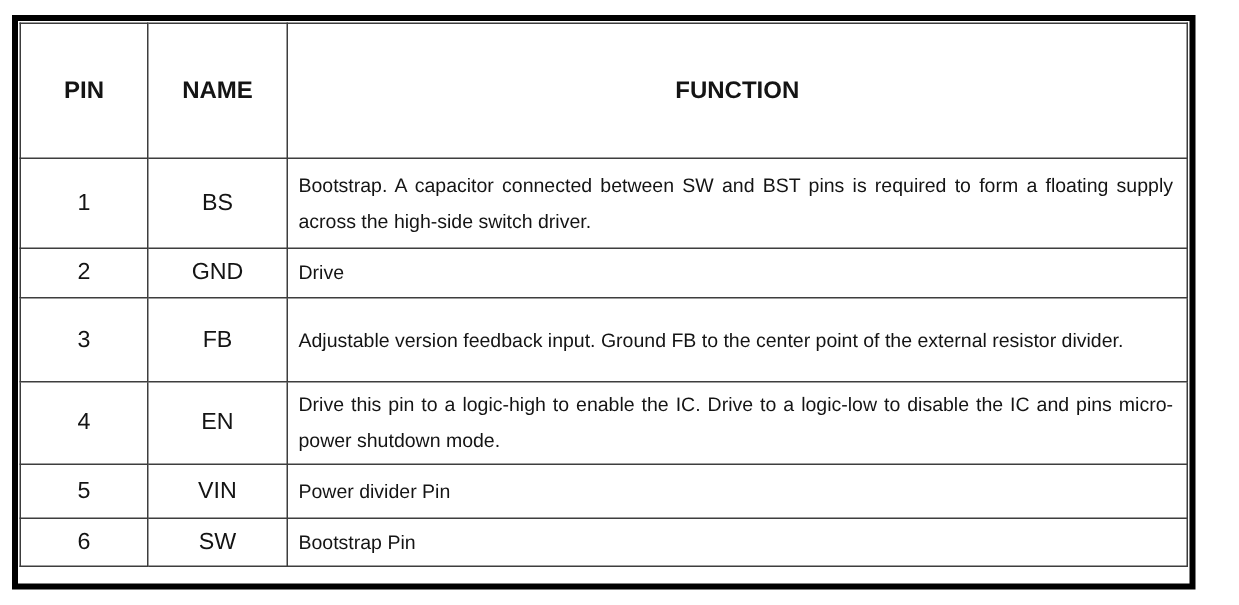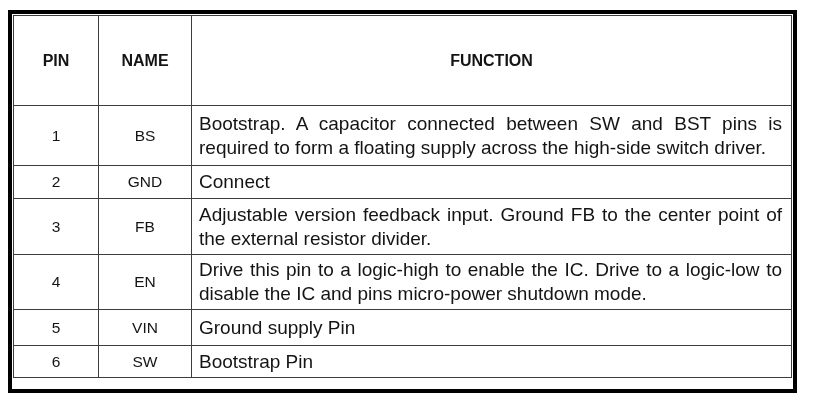--- a/index.html
+++ b/index.html
@@ -41,21 +41,21 @@
     vertical-align: middle;
     padding: 0;
   }
   td.cell-pin, td.cell-name {
     font-size: 15.5px;
     text-align: center;
     vertical-align: middle;
     padding: 0;
   }
   td.cell-fn {
-    font-size: 19px;
+    font-size: 13px;
     line-height: 24px;
     text-align: justify;
     vertical-align: middle;
     padding: 3px 9px 3px 7px;
   }
   col.c-pin  { width: 85px; }
   col.c-name { width: 93px; }
   tr.r-head { height: 90px; }
   tr.r-1 { height: 60px; }
   tr.r-2 { height: 33px; }
@@ -83,36 +83,36 @@
     </thead>
     <tbody>
       <tr class="r-1">
         <td class="cell-pin">1</td>
         <td class="cell-name">BS</td>
         <td class="cell-fn">Bootstrap. A capacitor connected between SW and BST pins is required to form a floating supply across the high-side switch driver.</td>
       </tr>
       <tr class="r-2">
         <td class="cell-pin">2</td>
         <td class="cell-name">GND</td>
-        <td class="cell-fn">Connect</td>
+        <td class="cell-fn">Drive</td>
       </tr>
       <tr class="r-3">
         <td class="cell-pin">3</td>
         <td class="cell-name">FB</td>
         <td class="cell-fn">Adjustable version feedback input. Ground FB to the center point of the external resistor divider.</td>
       </tr>
       <tr class="r-4">
         <td class="cell-pin">4</td>
         <td class="cell-name">EN</td>
         <td class="cell-fn">Drive this pin to a logic-high to enable the IC. Drive to a logic-low to disable the IC and pins micro-power shutdown mode.</td>
       </tr>
       <tr class="r-5">
         <td class="cell-pin">5</td>
         <td class="cell-name">VIN</td>
-        <td class="cell-fn">Ground supply Pin</td>
+        <td class="cell-fn">Power divider Pin</td>
       </tr>
       <tr class="r-6">
         <td class="cell-pin">6</td>
         <td class="cell-name">SW</td>
         <td class="cell-fn">Bootstrap Pin</td>
       </tr>
     </tbody>
   </table>
 </div>
 

